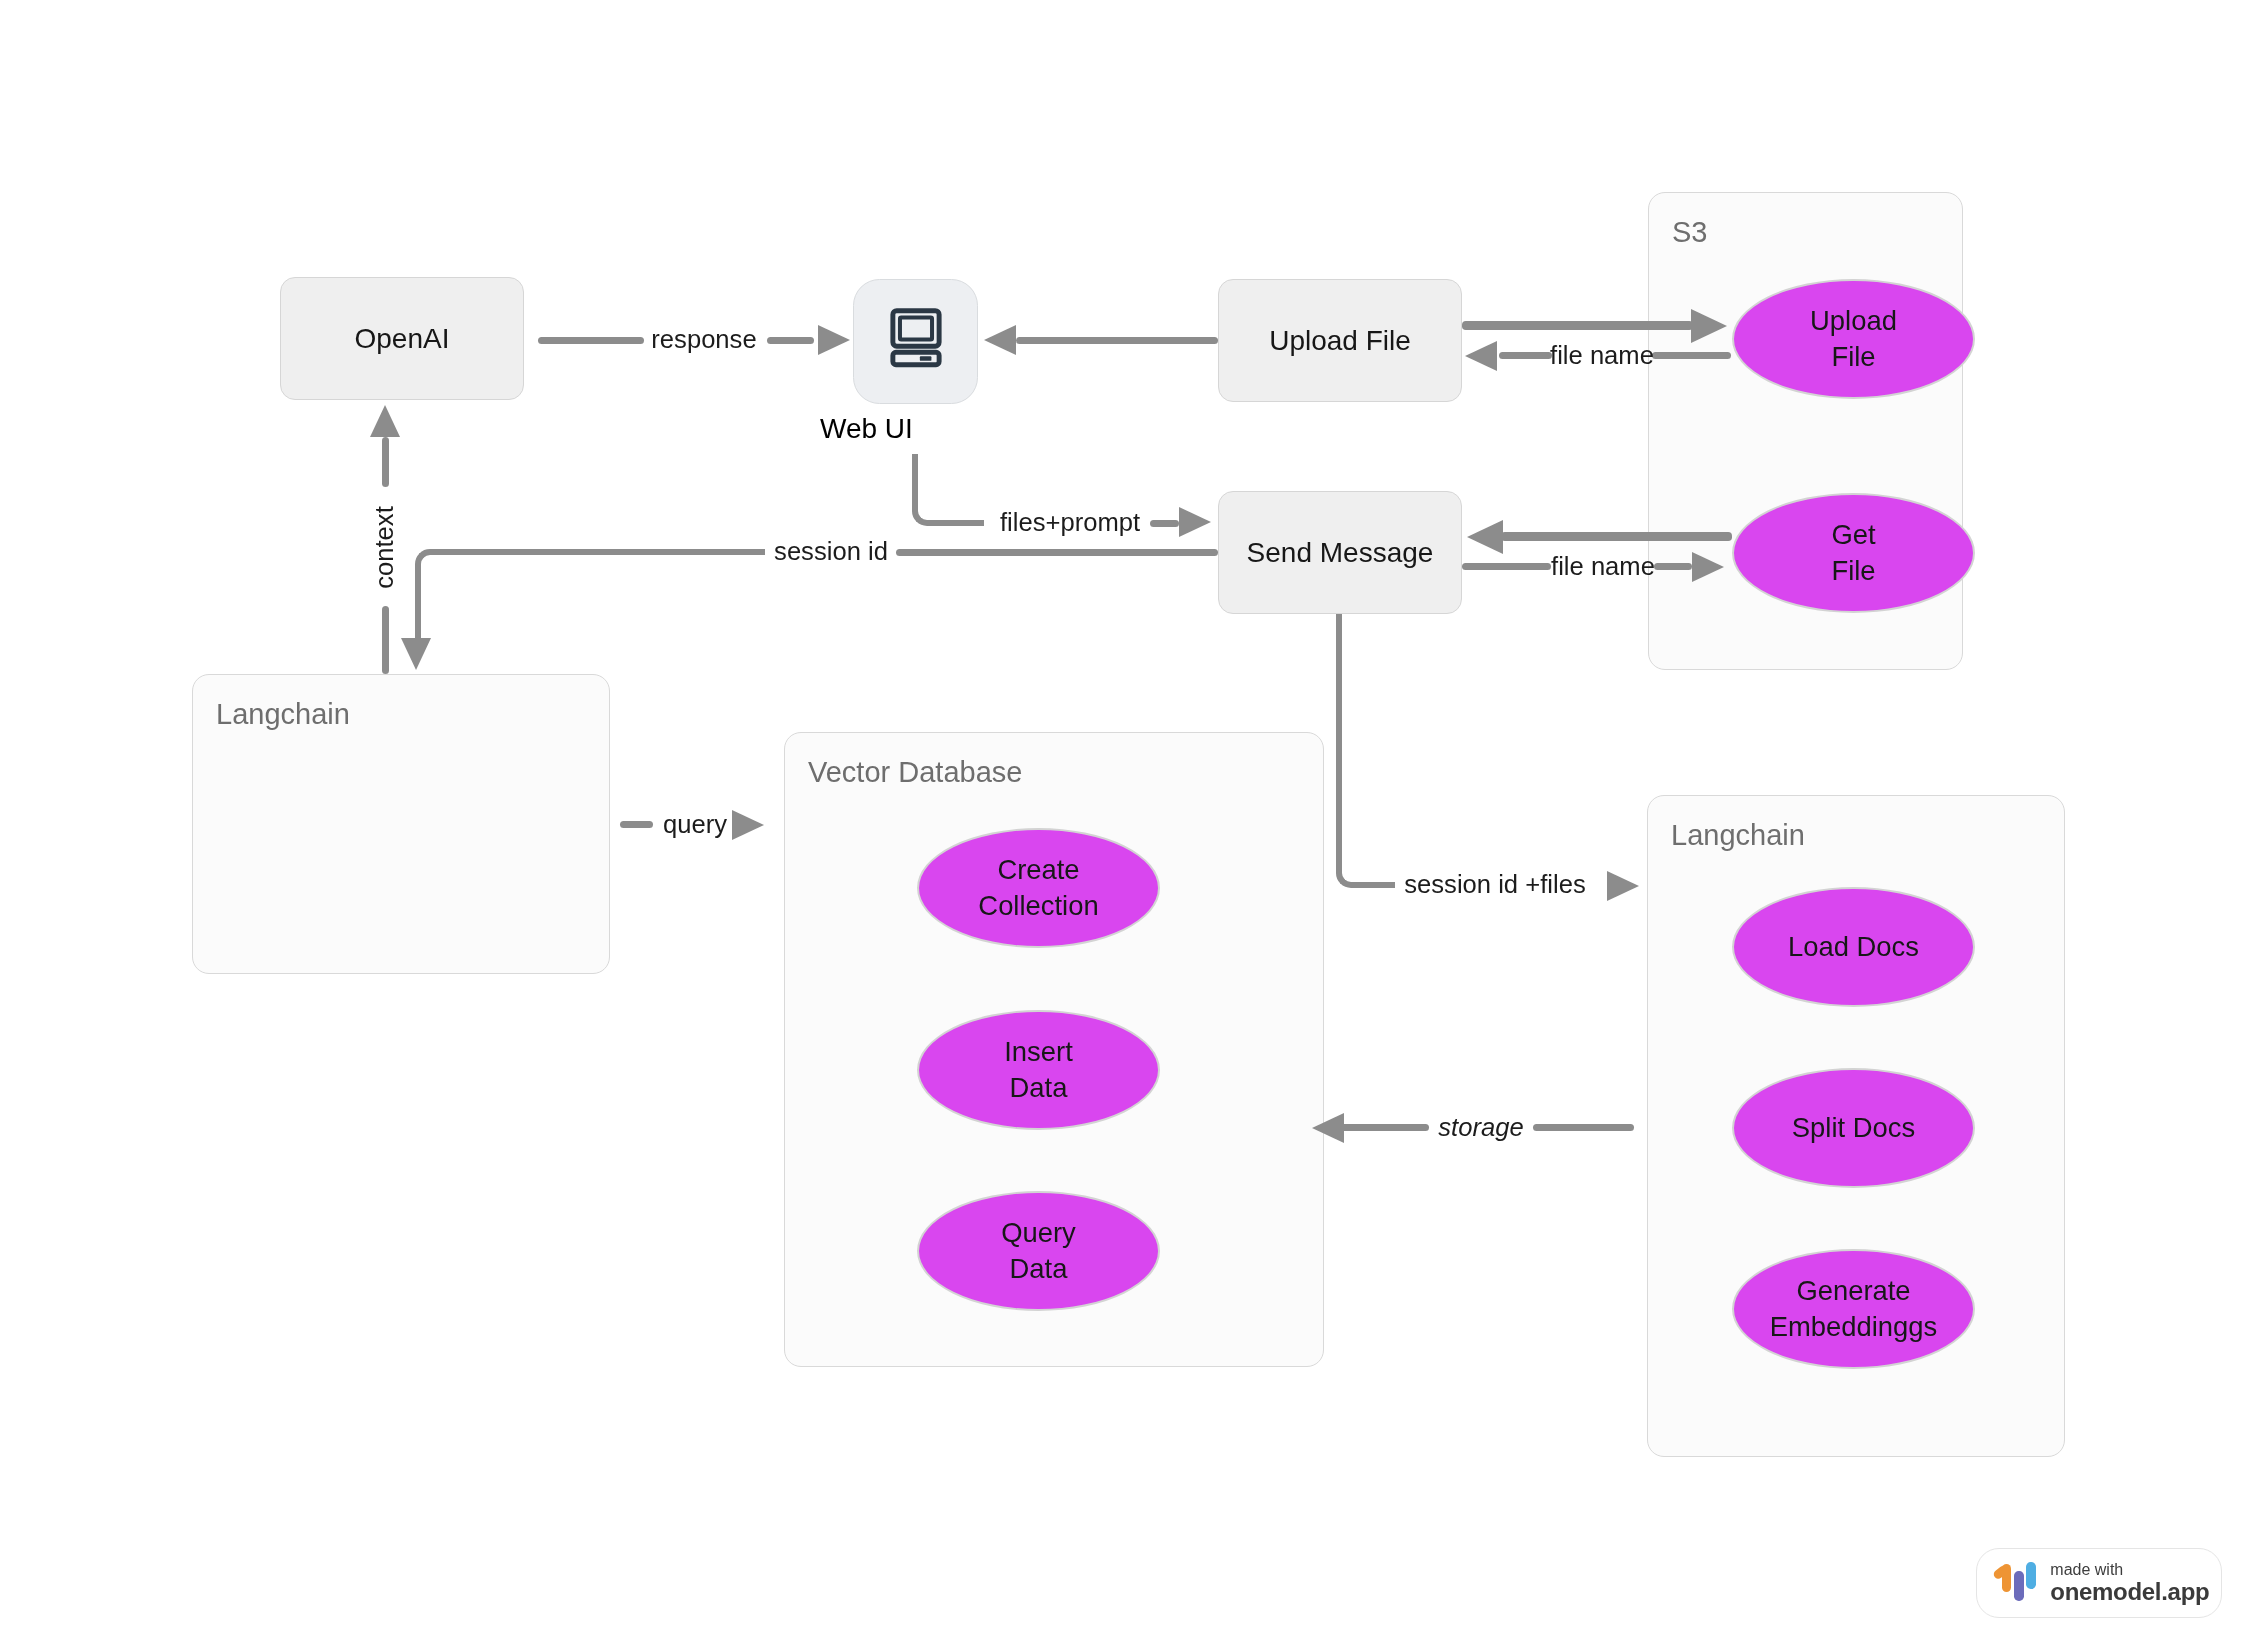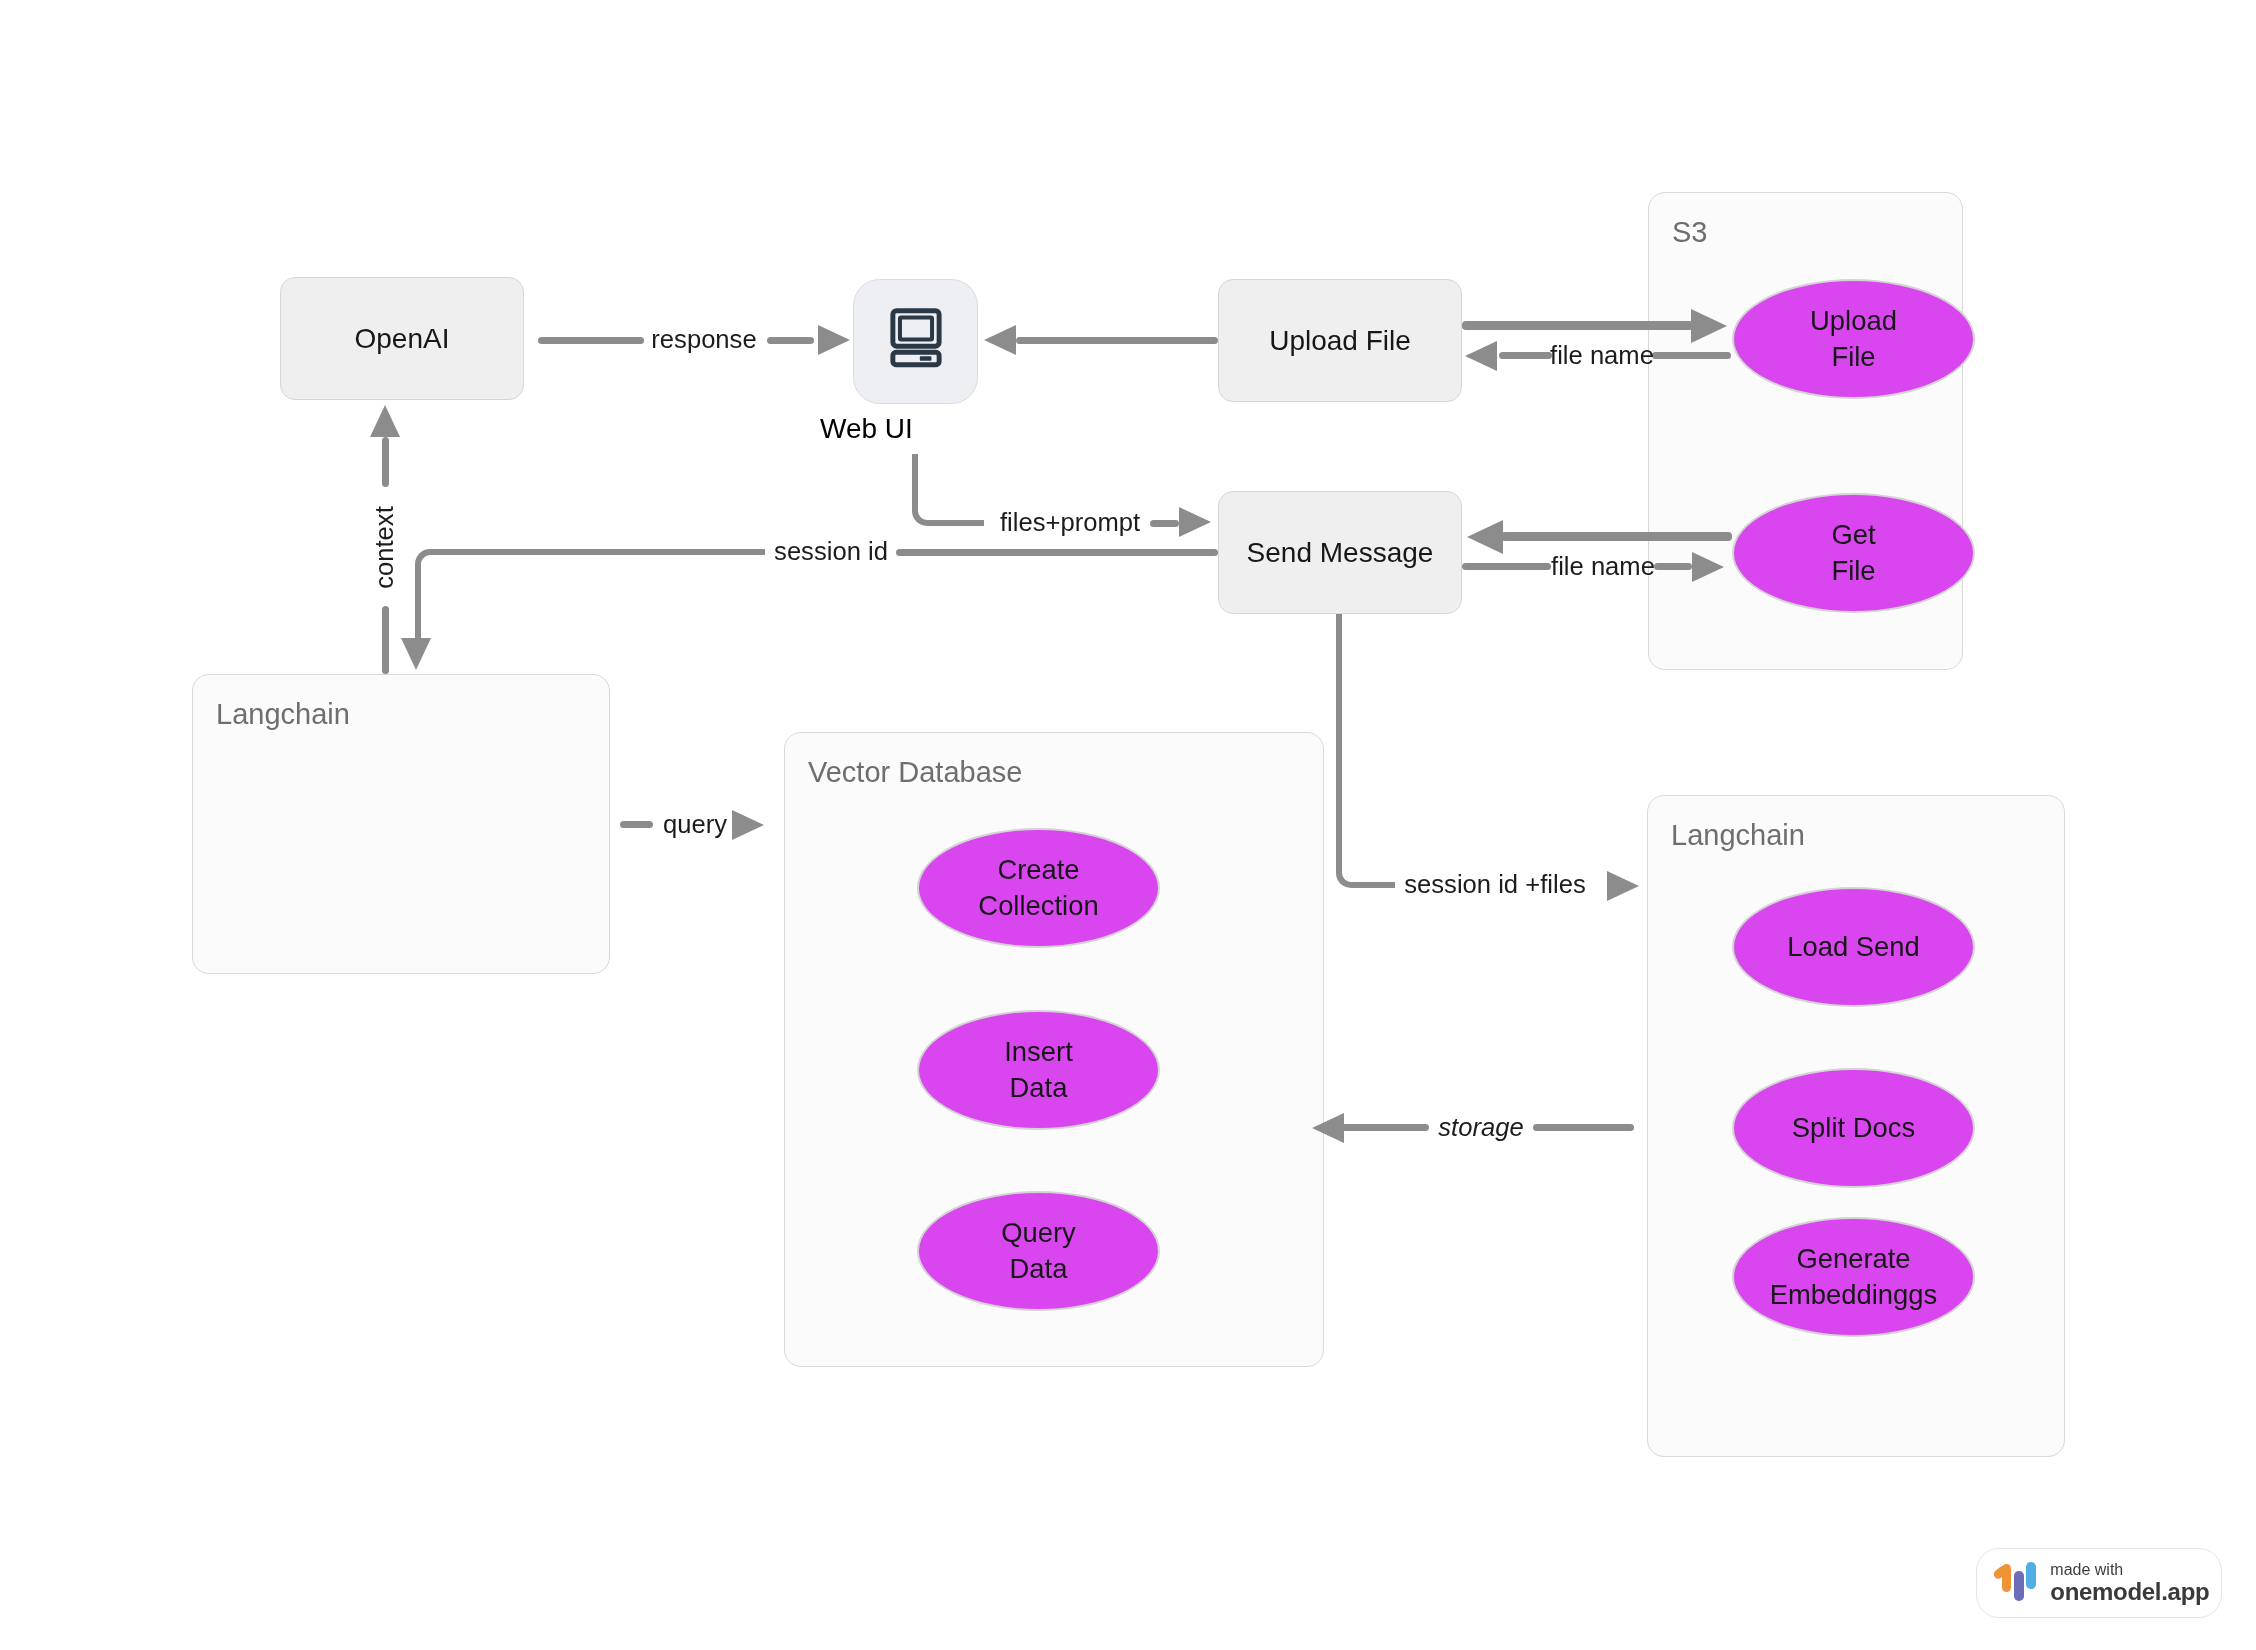--- a/index.html
+++ b/index.html
@@ -155,26 +155,26 @@
   <div class="ellipse" style="left:917px; top:1010px;">
     <div>Insert</div>
     <div>Data</div>
   </div>
   <div class="ellipse" style="left:917px; top:1191px;">
     <div>Query</div>
     <div>Data</div>
   </div>
 
   <div class="ellipse" style="left:1732px; top:887px;">
-    <div>Load Send</div>
+    <div>Load Docs</div>
   </div>
   <div class="ellipse" style="left:1732px; top:1068px;">
     <div>Split Docs</div>
   </div>
-  <div class="ellipse" style="left:1732px; top:1217px;text-align:right;">
+  <div class="ellipse" style="left:1732px; top:1249px;text-align:right;">
     <div>Generate</div>
     <div>Embeddinggs</div>
   </div>
 
   <div class="hline" style="left:538px; top:337px; width:106px;"></div>
   <div class="elabel" style="left:600px; top:325px;">response</div>
   <div class="hline" style="left:767px; top:337px; width:47px;"></div>
   <div class="arr r" style="left:818px; top:325px;"></div>
 
   <div class="arr l" style="left:984px; top:325px;"></div>

